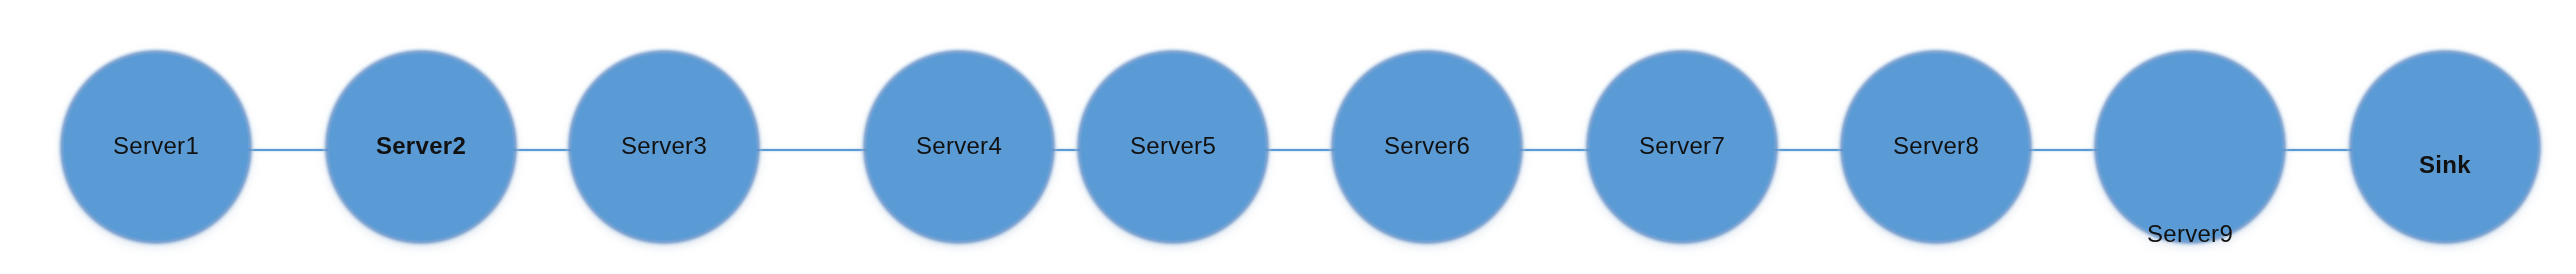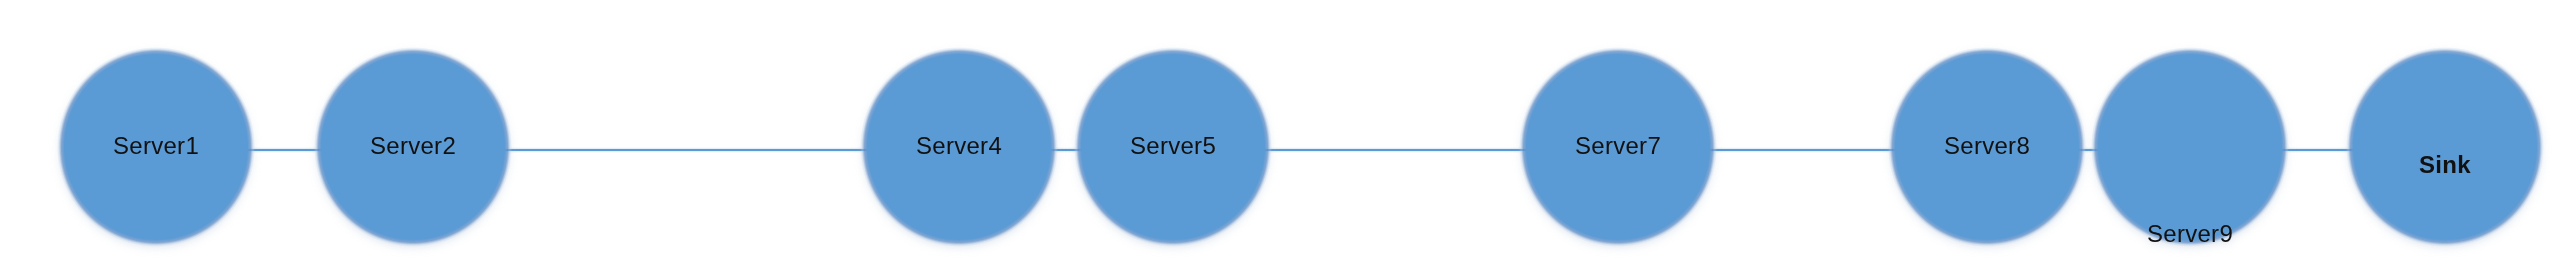--- a/index.html
+++ b/index.html
@@ -66,33 +66,39 @@
     <div class="edge" style="left: 664px; width: 254px;"></div>
     <div class="edge" style="left: 919px; width: 254px;"></div>
     <div class="edge" style="left: 1173px; width: 254px;"></div>
     <div class="edge" style="left: 1427px; width: 254px;"></div>
     <div class="edge" style="left: 1682px; width: 254px;"></div>
     <div class="edge" style="left: 1936px; width: 254px;"></div>
     <div class="edge" style="left: 2190px; width: 254px;"></div>
     <div class="node" style="left: 57px;">
       <span class="node-label">Server1</span>
     </div>
-    <div class="node" style="left: 314px;">
+    <div class="node" style="left: 322px; font-weight: bold;">
       <span class="node-label">Server2</span>
+    </div>
+    <div class="node" style="left: 565px;">
+      <span class="node-label">Server3</span>
     </div>
     <div class="node" style="left: 860px;">
       <span class="node-label">Server4</span>
     </div>
     <div class="node" style="left: 1074px;">
       <span class="node-label">Server5</span>
     </div>
-    <div class="node" style="left: 1519px;">
+    <div class="node" style="left: 1328px;">
+      <span class="node-label">Server6</span>
+    </div>
+    <div class="node" style="left: 1583px;">
       <span class="node-label">Server7</span>
     </div>
-    <div class="node" style="left: 1888px;">
+    <div class="node" style="left: 1837px;">
       <span class="node-label">Server8</span>
     </div>
     <div class="node" style="left: 2091px; align-items: flex-end;">
       <span class="node-label">Server9</span>
     </div>
     <div class="node" style="left: 2346px;">
       <span class="node-label bold">Sink</span>
     </div>
   </div>
 

